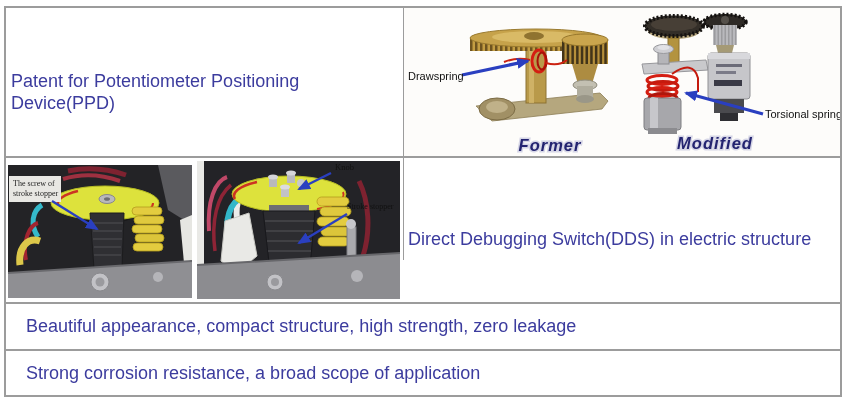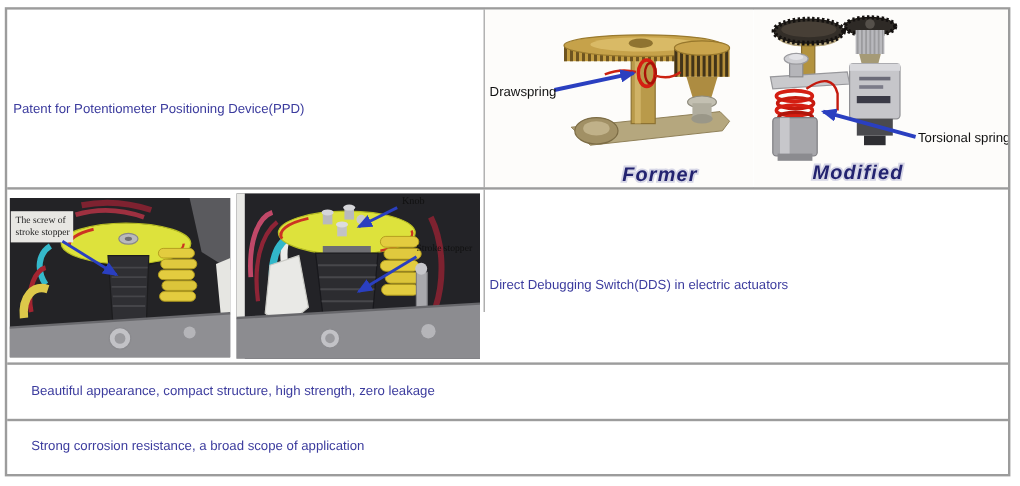--- a/index.html
+++ b/index.html
@@ -8,21 +8,21 @@
   .spec-table{position:absolute;left:4px;top:6px;width:838px;height:391px;
         border:2px solid #9c9c9c;box-sizing:border-box;background:#fff;}
   .t-row{display:flex;box-sizing:border-box;}
   .row1{height:150px;border-bottom:2px solid #9c9c9c;}
   .row2{height:146px;border-bottom:2px solid #9c9c9c;}
   .row3{height:47px;border-bottom:2px solid #9c9c9c;align-items:center;}
   .row4{height:44px;align-items:center;}
   .cell{box-sizing:border-box;}
   .c-left{width:398px;border-right:1px solid #9c9c9c;}
   .c-right{flex:1;position:relative;}
-  .cell-text{color:#3c3c9e;font-size:11px;line-height:1.25;}
+  .cell-text{color:#3c3c9e;font-size:18px;line-height:1.25;}
   .r1-left{display:flex;align-items:center;padding-left:5px;padding-top:20px;}
   .r2-right{display:flex;align-items:center;padding-left:4px;padding-top:18px;}
   .row3 .cell-text,.row4 .cell-text{padding-left:20px;}
   .photo-pair{display:flex;height:148px;}
   .r2-photos{position:relative;height:102px;}
   .ph1{position:absolute;left:2px;top:7px;}
   .ph2{position:absolute;left:191px;top:3px;}
   svg text{font-family:"Liberation Sans",sans-serif;}
   .photo-note{font-family:"Liberation Serif",serif;}
   .caption{font-weight:bold;font-style:italic;letter-spacing:1px;
@@ -231,21 +231,21 @@
             <circle cx="160" cy="115" r="6" fill="#b5b5b9"></circle>
           </g>
           <text x="138" y="9" font-size="8.5" fill="#111111" class="photo-note">Knob</text>
           <line x1="134" y1="12" x2="102" y2="28" stroke="#2a3fc0" stroke-width="2.4" marker-end="url(#arrB)"></line>
           <text x="150" y="48" font-size="8" fill="#111111" class="photo-note">Stroke stopper</text>
           <line x1="150" y1="53" x2="102" y2="82" stroke="#2a3fc0" stroke-width="2.4" marker-end="url(#arrB)"></line>
         </svg>
 
       </div>
       <div class="cell c-right r2-right">
-        <span class="cell-text">Direct Debugging Switch(DDS) in electric actuators</span>
+        <span class="cell-text">Direct Debugging Switch(DDS) in electric structure</span>
       </div>
     </div>
 
     <div class="t-row row3">
       <span class="cell-text">Beautiful appearance, compact structure, high strength, zero leakage</span>
     </div>
 
     <div class="t-row row4">
       <span class="cell-text">Strong corrosion resistance, a broad scope of application</span>
     </div>

